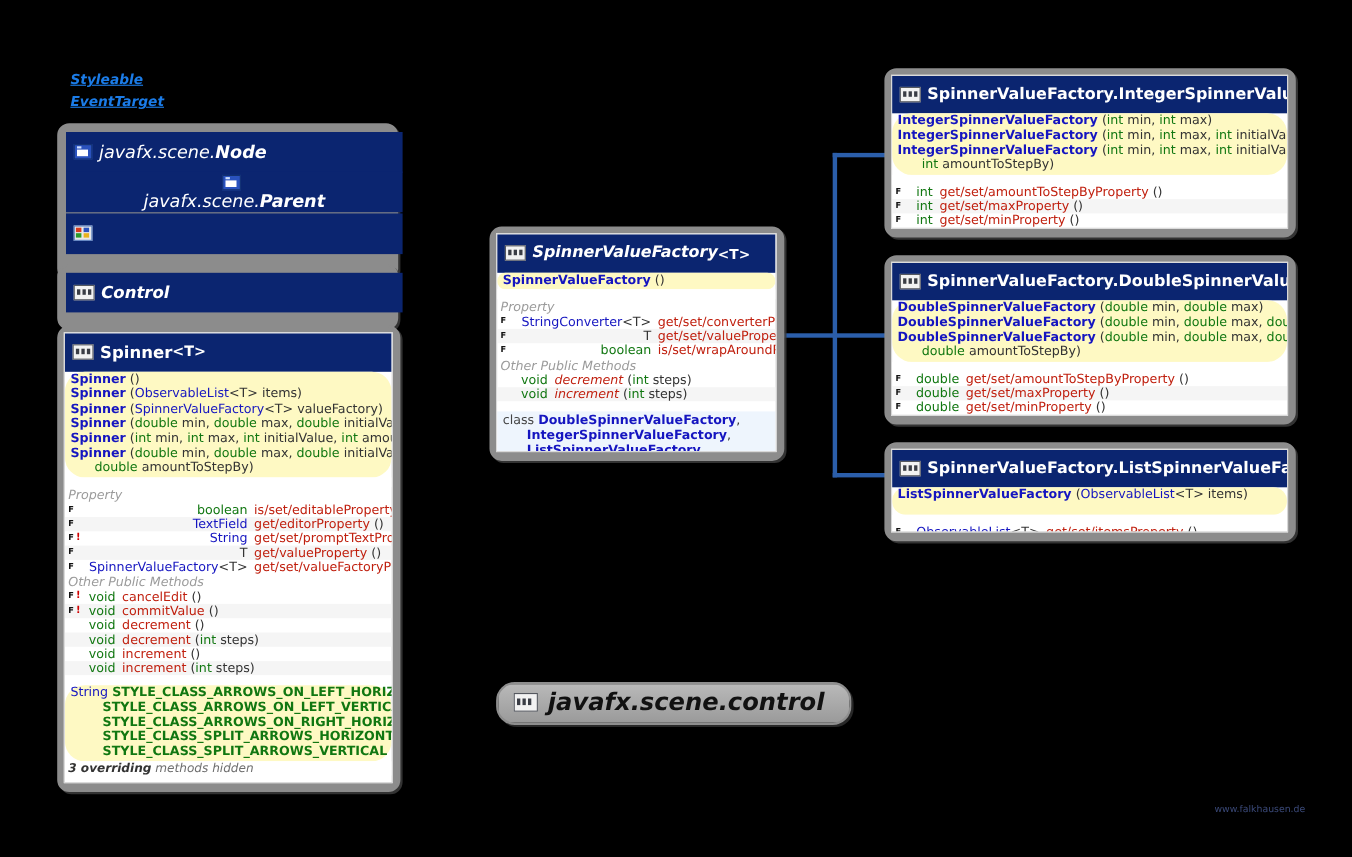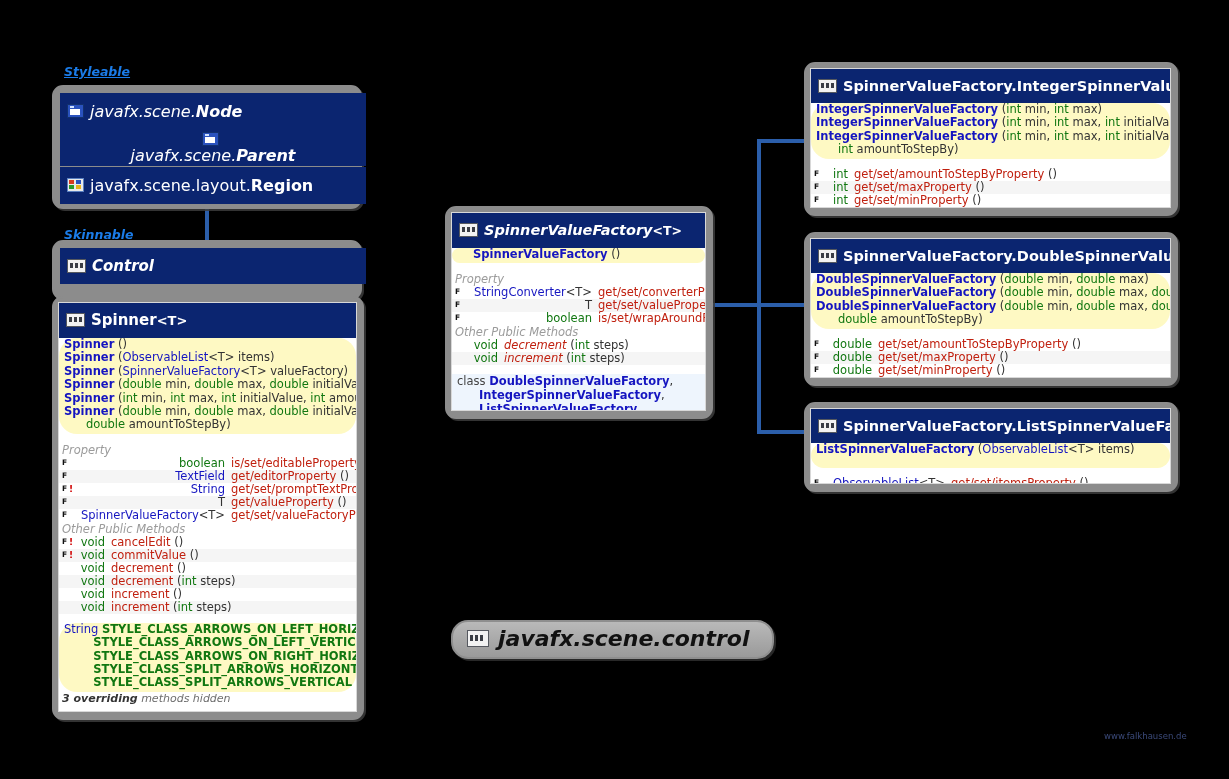--- a/index.html
+++ b/index.html
@@ -93,21 +93,21 @@
 <div class="ln" style="left:705px;top:303px;width:56px;height:4px;"></div>
 <div class="ln" style="left:757px;top:139px;width:4px;height:295px;"></div>
 <div class="ln" style="left:757px;top:139px;width:54px;height:4px;"></div>
 <div class="ln" style="left:757px;top:303px;width:54px;height:4px;"></div>
 <div class="ln" style="left:757px;top:430px;width:54px;height:4px;"></div>
 
 <div class="iface" style="left:64px;top:64px;">Styleable</div>
 <div class="iface" style="left:64px;top:84px;">EventTarget</div>
 <div class="iface" style="left:64px;top:227px;">Skinnable</div>
 
-<div class="uml" style="left:52px;top:85px;width:310px;height:124px;">
+<div class="uml" style="left:52px;top:112px;width:310px;height:143px;">
   <div class="frame"></div>
 
   <div class="hdr" style="position:absolute;left:8px;top:8px;width:292px;height:30px;">
     <span class="ic ic-win"></span>
     <span class="ttl">
       <span class="pkg">javafx.scene.</span><span style="font-size:16px;">Node</span>
     </span>
   </div>
 
   <div class="hdr" style="position:absolute;left:8px;top:44px;width:292px;height:30px;flex-direction:column;">
@@ -117,23 +117,20 @@
     </span>
   </div>
 
   <div class="hdr" style="position:absolute;left:8px;top:82px;width:292px;height:30px;">
     <span class="ic ic-grid">
         <i></i>
         <i></i>
         <i></i>
         <i></i>
       </span>
-    <span class="ttl noital">
-      <span class="pkg" style="font-style:normal;">javafx.scene.layout.</span><span style="font-size:16px;font-weight:bold;">Region</span>
-    </span>
   </div>
 </div>
 
 <div class="uml" style="left:52px;top:240px;width:310px;height:60px;">
   <div class="frame"></div>
   <div class="hdr" style="position:absolute;left:8px;top:8px;width:292px;height:29px;">
     <span class="ic ic-ctrl">
         <i></i>
         <i></i>
         <i></i>
@@ -255,21 +252,21 @@
   <div class="inner">
     <div class="hdr" style="height:28px;">
       <span class="ic ic-ctrl">
           <i></i>
           <i></i>
           <i></i>
         </span>
       <span class="ttl" style="font-size:14.5px;">SpinnerValueFactory</span>
         <span class="gen" style="color:#fff;font-size:12.5px;">&lt;T&gt;</span>
     </div>
-    <div class="sec ctor" style="padding-bottom: 2px; padding-left: 16px;">
+    <div class="sec ctor" style="padding-bottom: 2px;">
         <div class="ctorline"><span class="t-class">SpinnerValueFactory</span><span class="t-par"> ()</span></div>
       </div>
     <div class="spacer"></div>
     <div class="grp">Property</div>
     <div class="sec">
         <div class="row">
           <span class="fin">F</span>
           <span class="nob"></span>
           <span class="typ" style="flex: 0 0 124px;"><span class="t-type">StringConverter</span><span class="t-gen">&lt;T&gt;</span></span>
           <span class="nm"><span class="t-gets">get/set/converterProperty</span></span>

